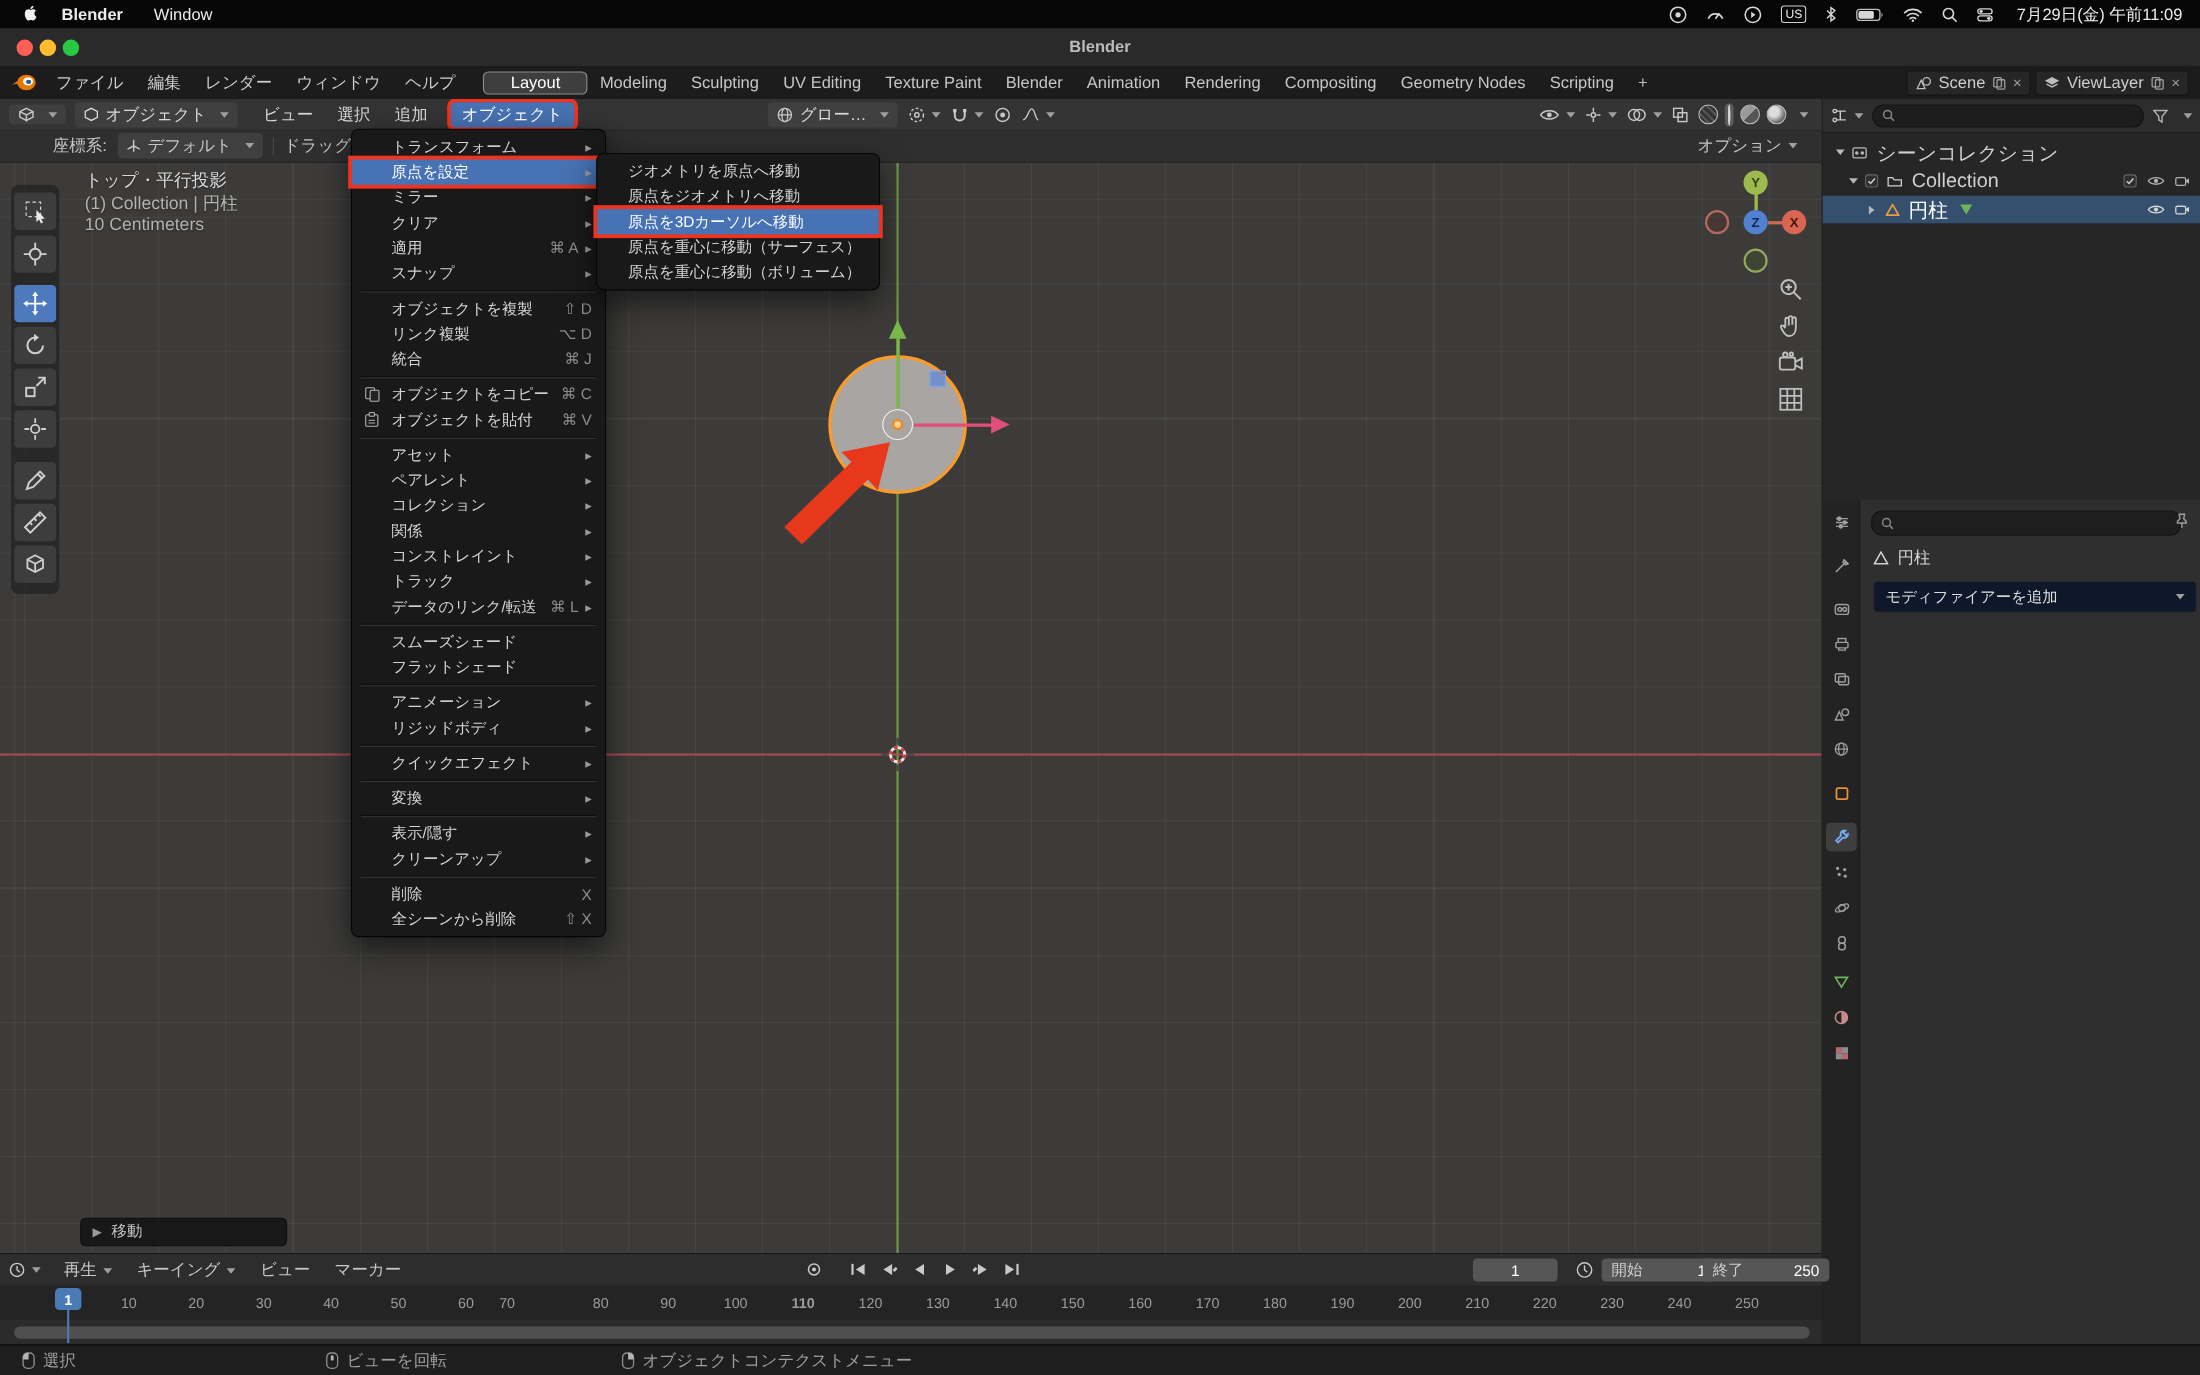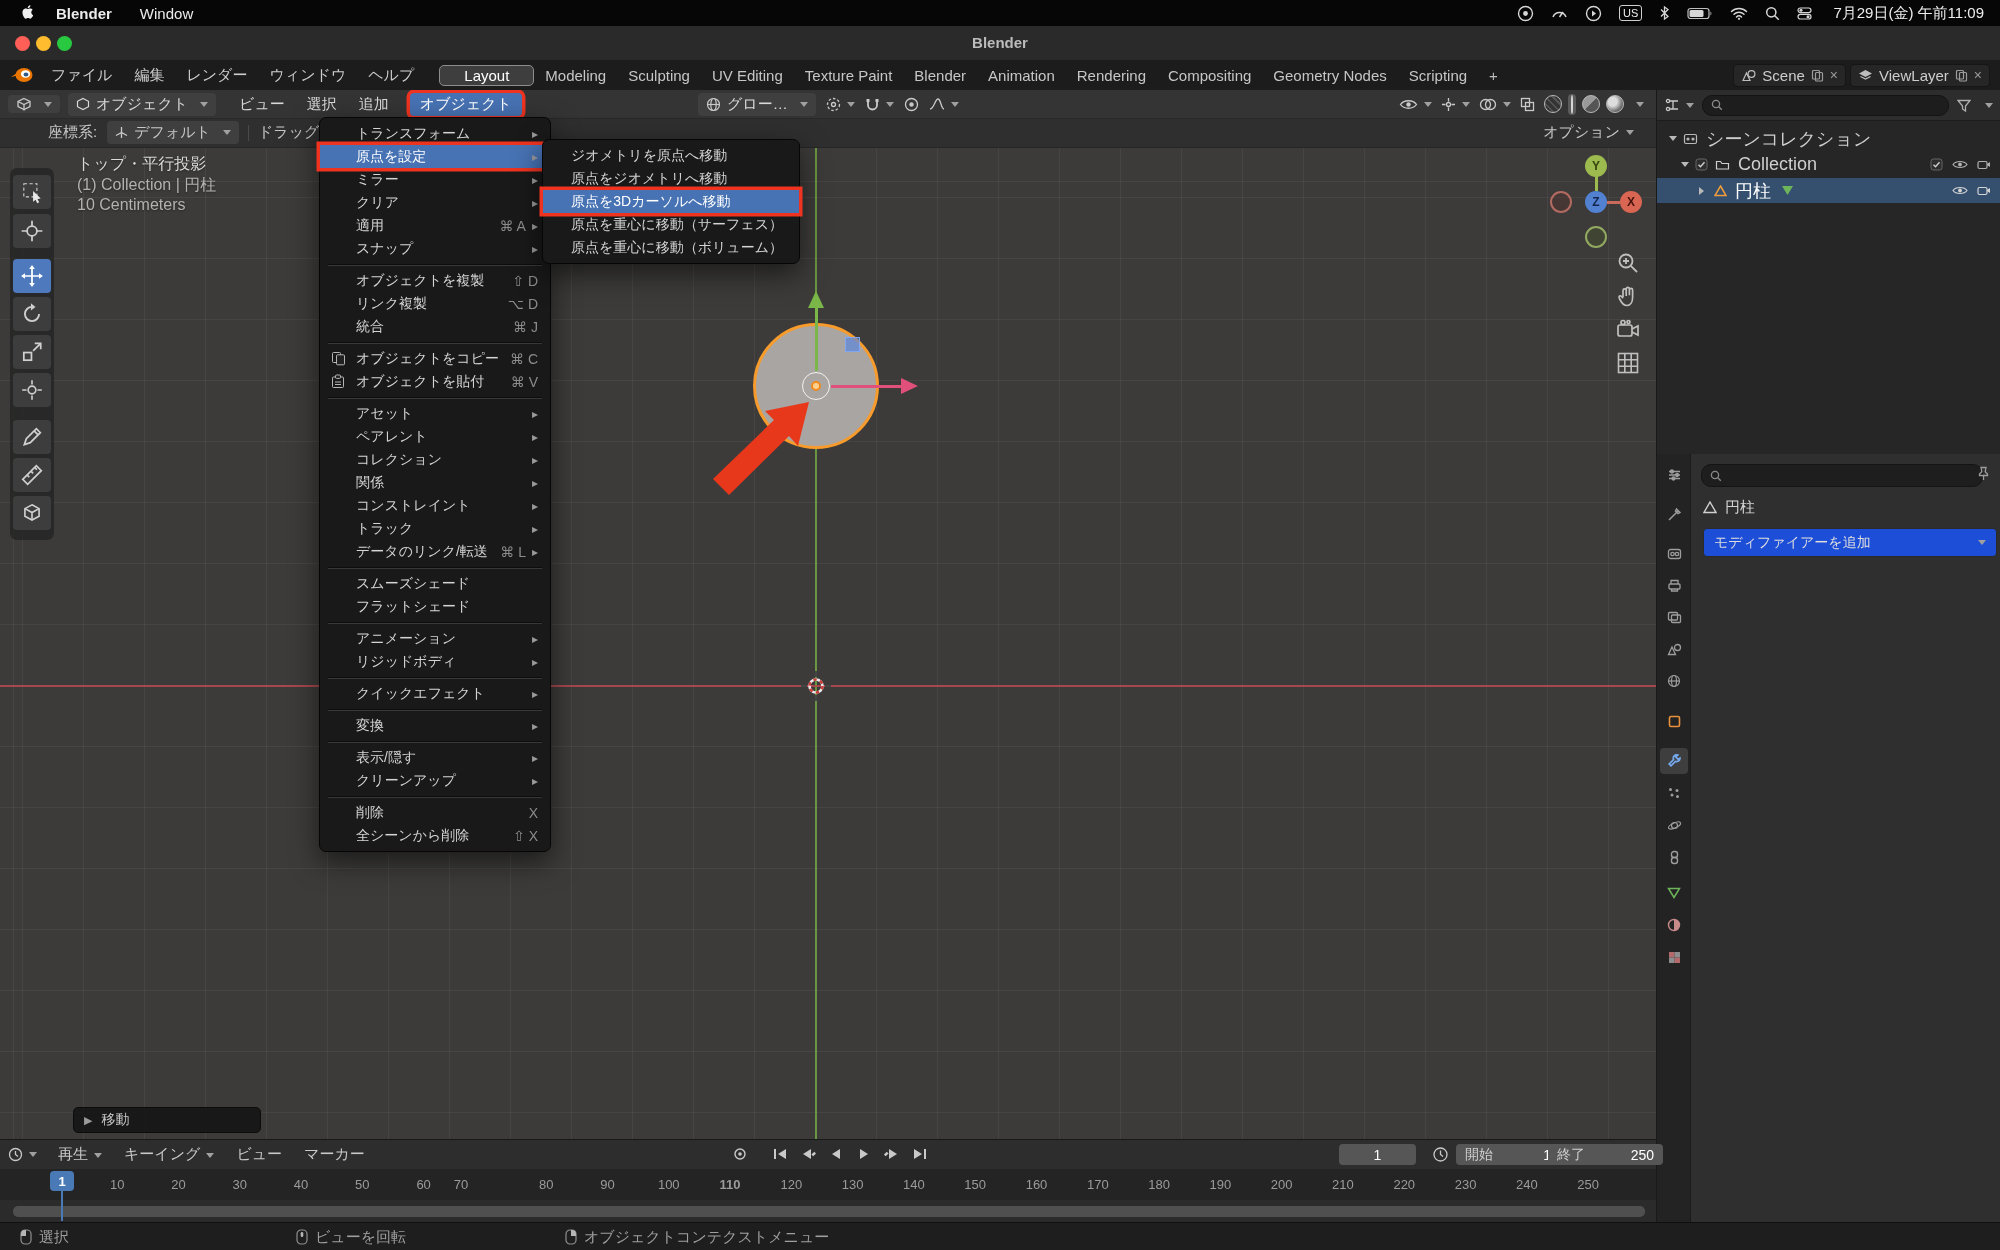--- a/index.html
+++ b/index.html
@@ -104,21 +104,21 @@
   .ol-tri{width:0;height:0;border-left:4.5px solid transparent;border-right:4.5px solid transparent;border-top:5.5px solid #b9b9b9;margin:0 6px;}
   .ol-tri.closed{border-top:4.5px solid transparent;border-bottom:4.5px solid transparent;border-left:5.5px solid #b9b9b9;border-right:none;}
   .ol-right{position:absolute;right:10px;display:flex;align-items:center;gap:9px;}
 
   #properties{position:absolute;left:0;top:364px;width:344px;height:768px;background:#2f2f2f;}
   #pnav{position:absolute;left:0;top:0;width:33px;height:768px;background:#232323;border-right:1px solid #1b1b1b;}
   .pnav-tab{position:absolute;left:3px;width:28px;height:26px;border-radius:4px;display:flex;align-items:center;justify-content:center;}
   .pnav-tab.active{background:#3e3e3e;}
   #prop-search{position:absolute;left:44px;top:10px;width:264px;height:21px;background:#1e1e1e;border:1px solid #141414;border-radius:10px;display:flex;align-items:center;padding:0 8px;gap:6px;}
   #prop-breadcrumb{position:absolute;left:46px;top:44px;display:flex;align-items:center;gap:8px;font-size:15px;color:#d5d5d5;}
-  #add-modifier{position:absolute;left:46px;top:74px;width:272px;height:27px;background:#1d4ed8;border:1px solid #2a2a2a;border-radius:4px;display:flex;align-items:center;padding:0 10px;font-size:14px;color:#dedede;}
+  #add-modifier{position:absolute;left:46px;top:74px;width:272px;height:27px;background:#0f172a;border:1px solid #2a2a2a;border-radius:4px;display:flex;align-items:center;padding:0 10px;font-size:14px;color:#dedede;}
   #add-modifier .crt{margin-left:auto;}
 
   
   #timeline{left:0;top:1139px;width:1656px;height:83px;background:#2b2b2b;border-top:1px solid #191919;}
   #tl-header{position:absolute;top:0;left:0;width:100%;height:29px;background:#2d2d2d;border-bottom:1px solid #222;display:flex;align-items:center;font-size:15px;color:#c9c9c9;}
   #tl-transport{position:absolute;left:728px;top:3px;display:flex;align-items:center;gap:4px;}
   .tp-btn{width:24px;height:22px;border-radius:3px;display:flex;align-items:center;justify-content:center;}
   .tp-btn svg{width:16px;height:14px;}
   .tl-field{position:absolute;top:4px;height:21px;background:#565656;border-radius:4px;display:flex;align-items:center;font-size:14px;color:#fff;}
   #tl-ruler{position:absolute;top:29px;left:0;width:100%;height:31px;background:#242424;}

